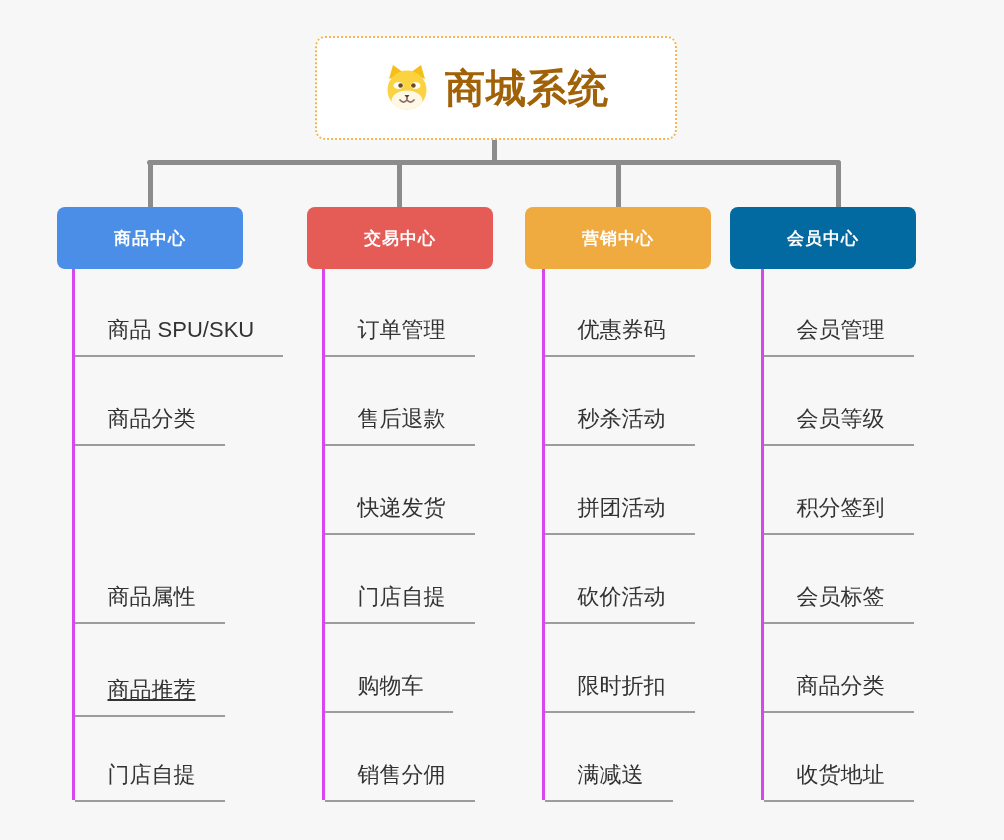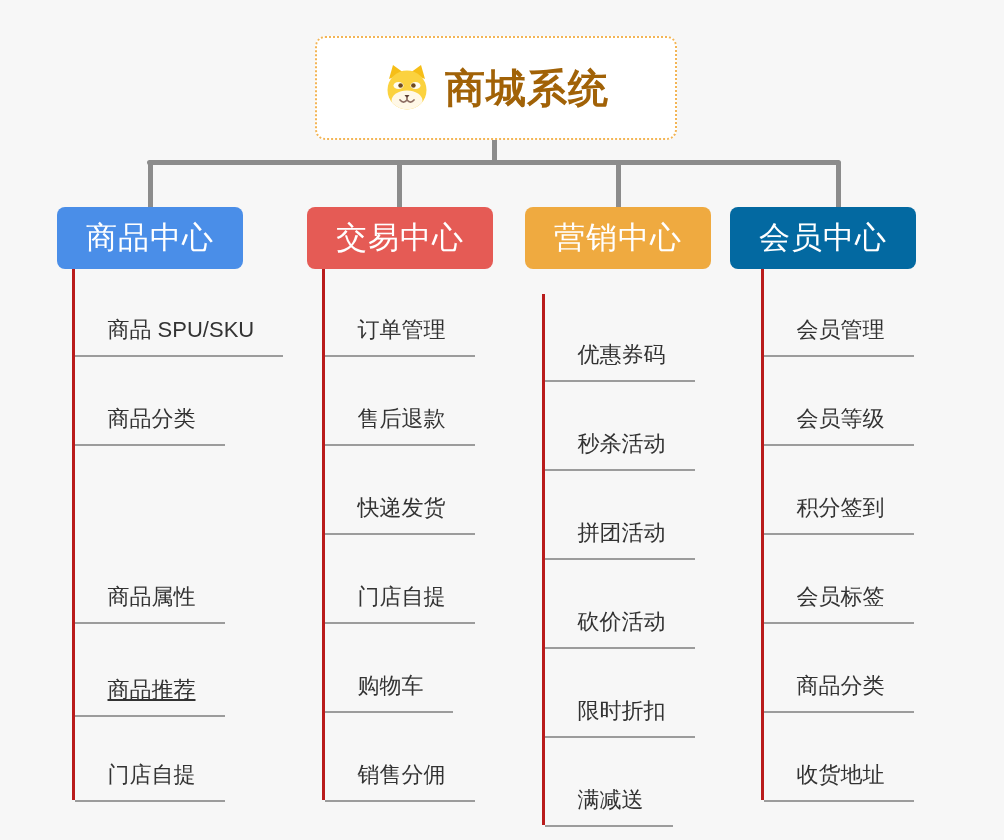--- a/index.html
+++ b/index.html
@@ -55,33 +55,33 @@
     width: 186px;
     height: 62px;
     border-radius: 8px;
     display: flex;
     align-items: center;
     justify-content: center;
     cursor: pointer;
   }
   .branch-label {
     color: #ffffff;
-    font-size: 31px;
-    font-weight: 400;
+    font-size: 17px;
+    font-weight: 700;
     letter-spacing: 1px;
     white-space: nowrap;
   }
 
   
   .leaf-column {
     position: absolute;
     top: 269px;
     height: 531px;
     width: 250px;
-    border-left: 3px solid #b91c1c;
+    border-left: 3px solid #d946ef;
   }
   .leaf {
     position: absolute;
     left: 0;
     padding: 0 29px 8px 33px;
     border-bottom: 2px solid #9c9c9c;
     font-size: 22px;
     line-height: 34px;
     color: #333333;
     white-space: nowrap;
@@ -139,21 +139,21 @@
         <div class="leaf" style="top: 44px;">订单管理</div>
         <div class="leaf" style="top: 133px;">售后退款</div>
         <div class="leaf" style="top: 222px;">快递发货</div>
         <div class="leaf" style="top: 311px;">门店自提</div>
         <div class="leaf" style="top: 400px;">购物车</div>
         <div class="leaf" style="top: 489px;">销售分佣</div>
       </div>
       <div class="branch-box" style="left: 525px; background: rgb(239, 170, 64);">
         <span class="branch-label">营销中心</span>
       </div>
-      <div class="leaf-column" style="left: 541.5px; margin-top: 25px;">
+      <div class="leaf-column" style="left: 541.5px;">
         <div class="leaf" style="top: 44px;">优惠券码</div>
         <div class="leaf" style="top: 133px;">秒杀活动</div>
         <div class="leaf" style="top: 222px;">拼团活动</div>
         <div class="leaf" style="top: 311px;">砍价活动</div>
         <div class="leaf" style="top: 400px;">限时折扣</div>
         <div class="leaf" style="top: 489px;">满减送</div>
       </div>
       <div class="branch-box" style="left: 730px; background: #0369a1; justify-content: center;">
         <span class="branch-label">会员中心</span>
       </div>

